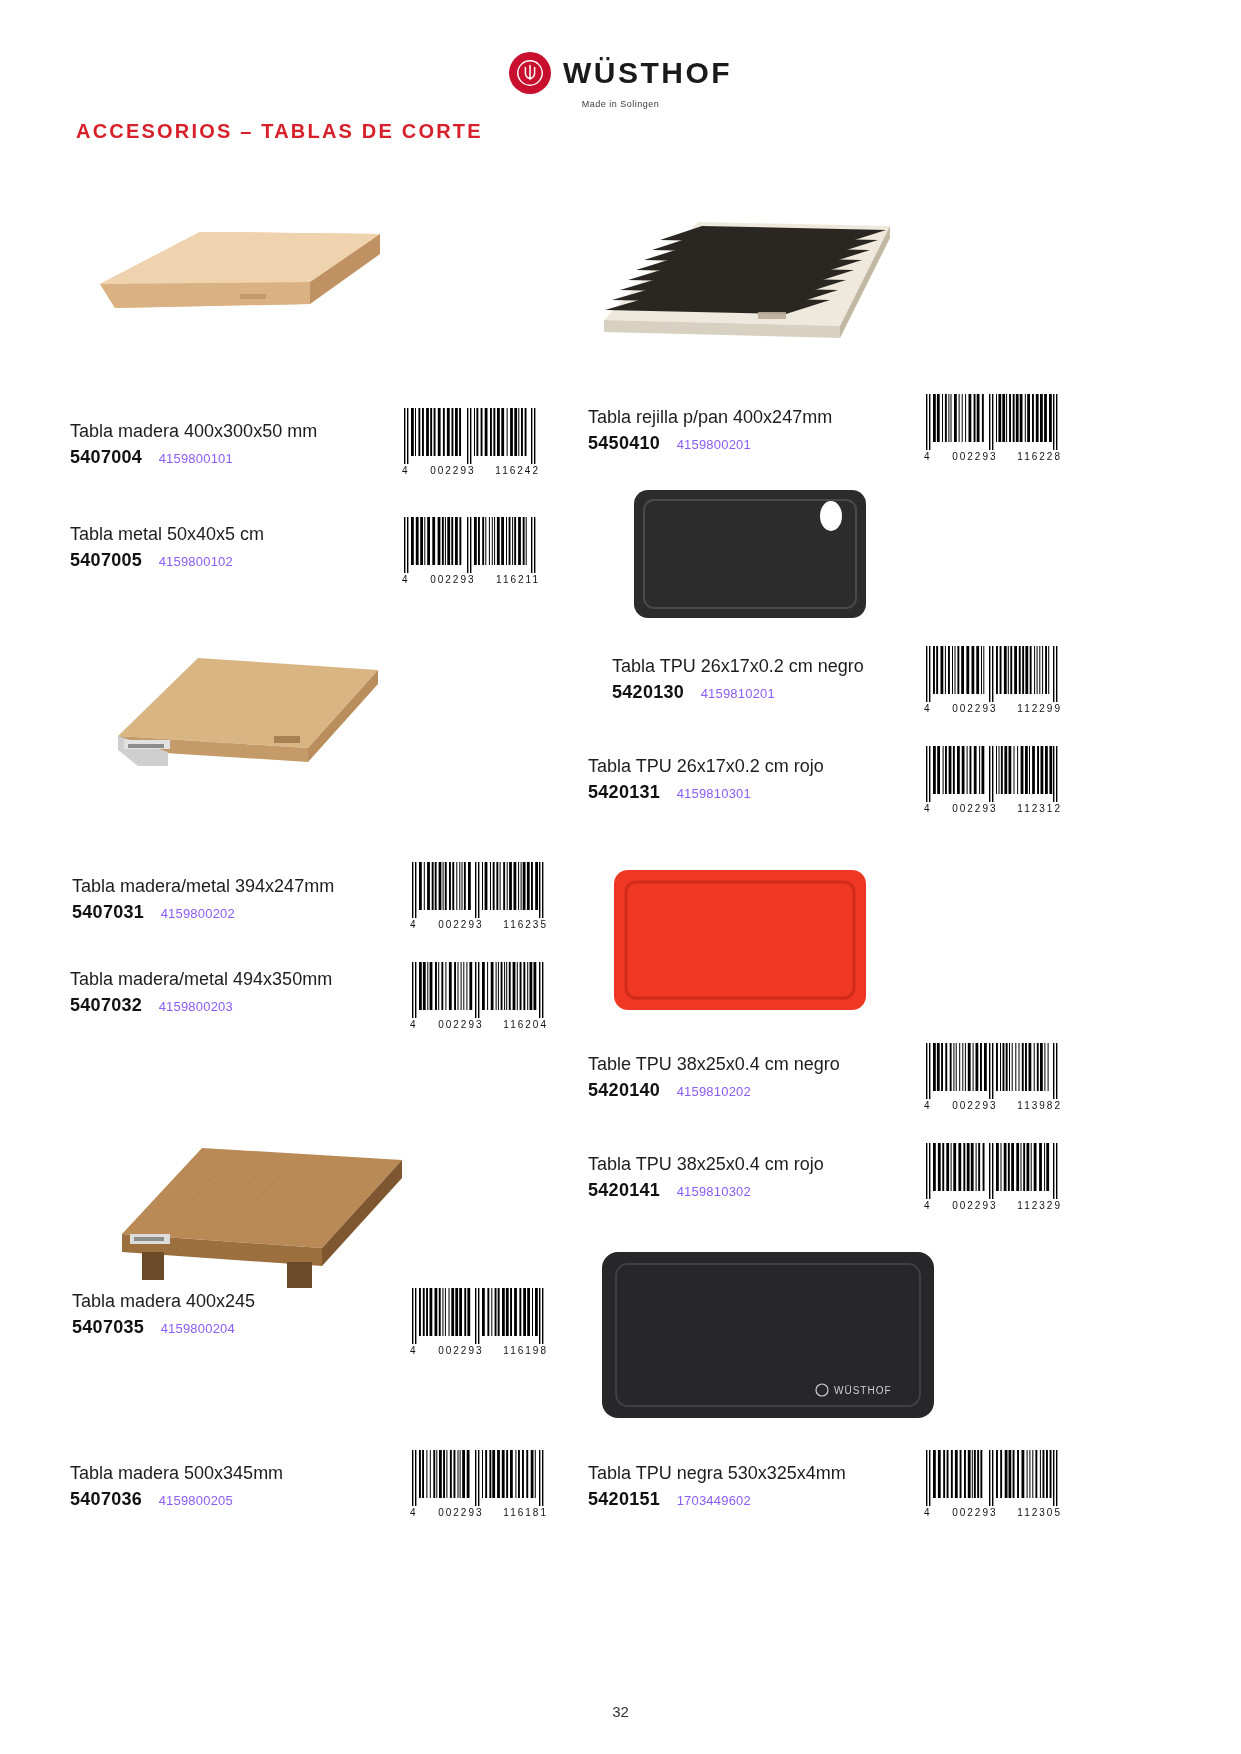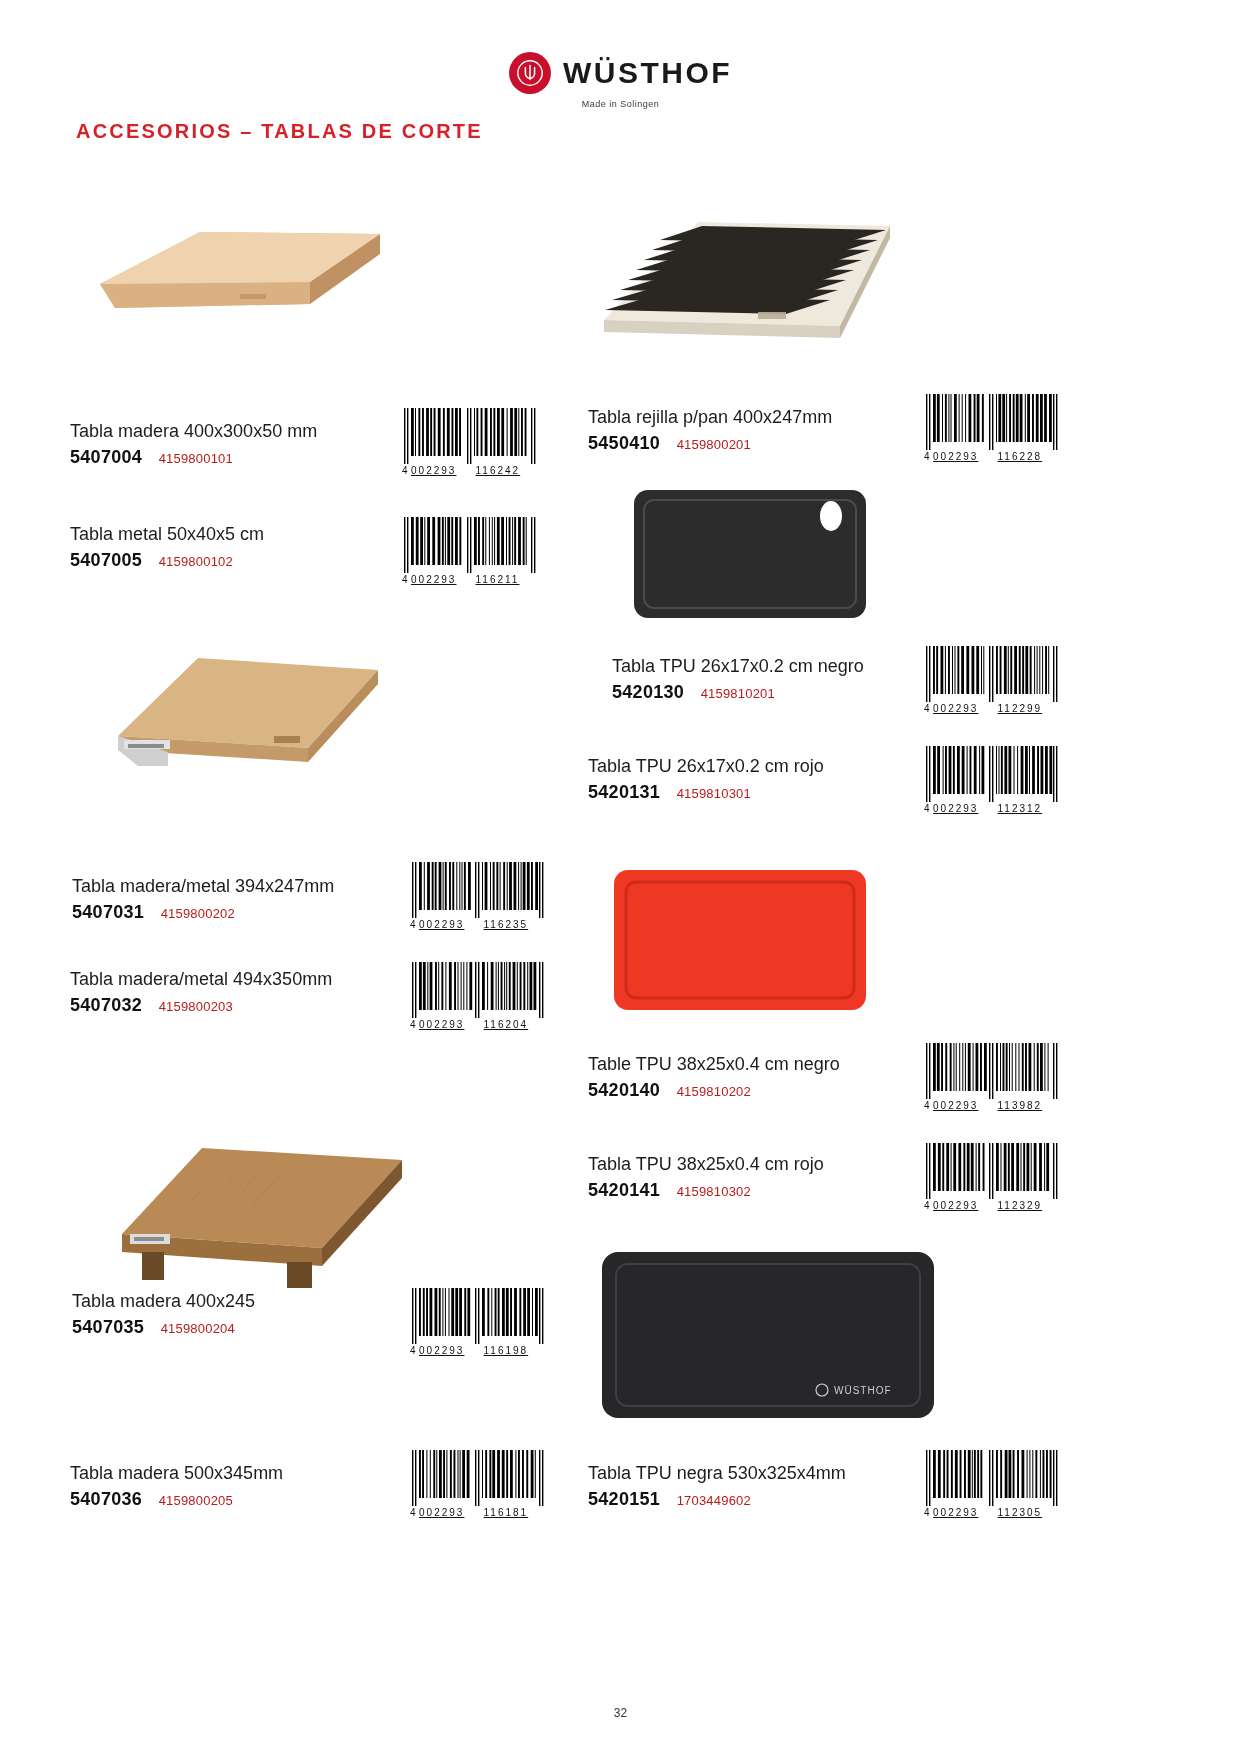--- a/index.html
+++ b/index.html
@@ -86,21 +86,21 @@
     white-space: nowrap;
   }
   .item-sku {
     font-size: 18px;
     font-weight: bold;
     color: #111;
     letter-spacing: 0.3px;
   }
   .item-ean {
     font-size: 13px;
-    color: #b91c1c;
+    color: #8b5cf6;
     margin-left: 12px;
     letter-spacing: 0.2px;
   }
 
   
   .barcode {
     position: absolute;
     width: 140px;
   }
   .barcode .bars {
@@ -117,38 +117,37 @@
     color: #111;
     margin-top: 1px;
     padding-left: 2px;
   }
   .barcode .d-first {
     font-size: 10px;
     margin-right: 3px;
   }
   .barcode .d-left, .barcode .d-right {
     flex: 1;
-    text-align: left;
+    text-align: right;
     letter-spacing: 2px;
-    text-decoration: underline;
   }
 
   
   .photo {
     position: absolute;
     overflow: hidden;
   }
 
   .page-number {
     position: absolute;
     bottom: 34px;
     left: 0;
     width: 100%;
     text-align: center;
-    font-size: 12px;
+    font-size: 15px;
     color: #333;
   }
 </style>
 </head>
 <body>
 
 <div class="brand">
   <div class="brand-row">
     <span class="brand-mark">
       <svg width="26" height="26" viewBox="0 0 26 26" aria-hidden="true">

